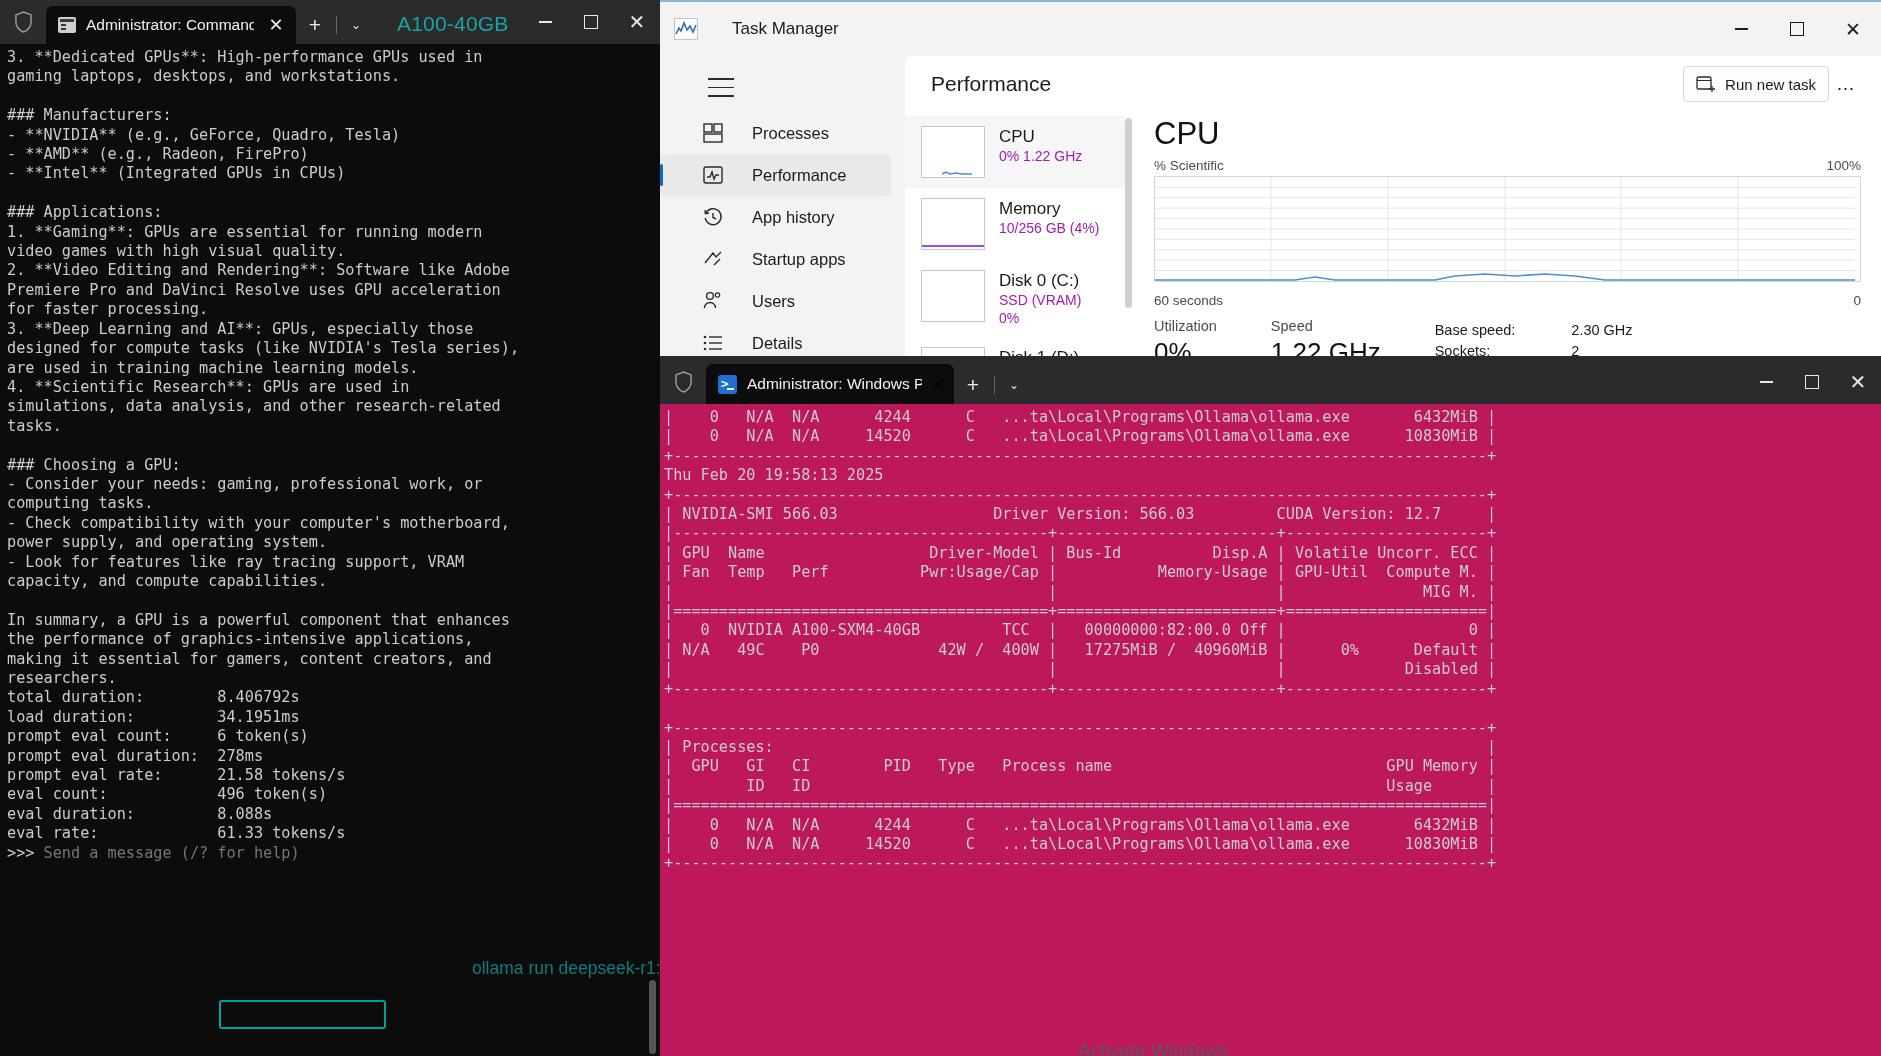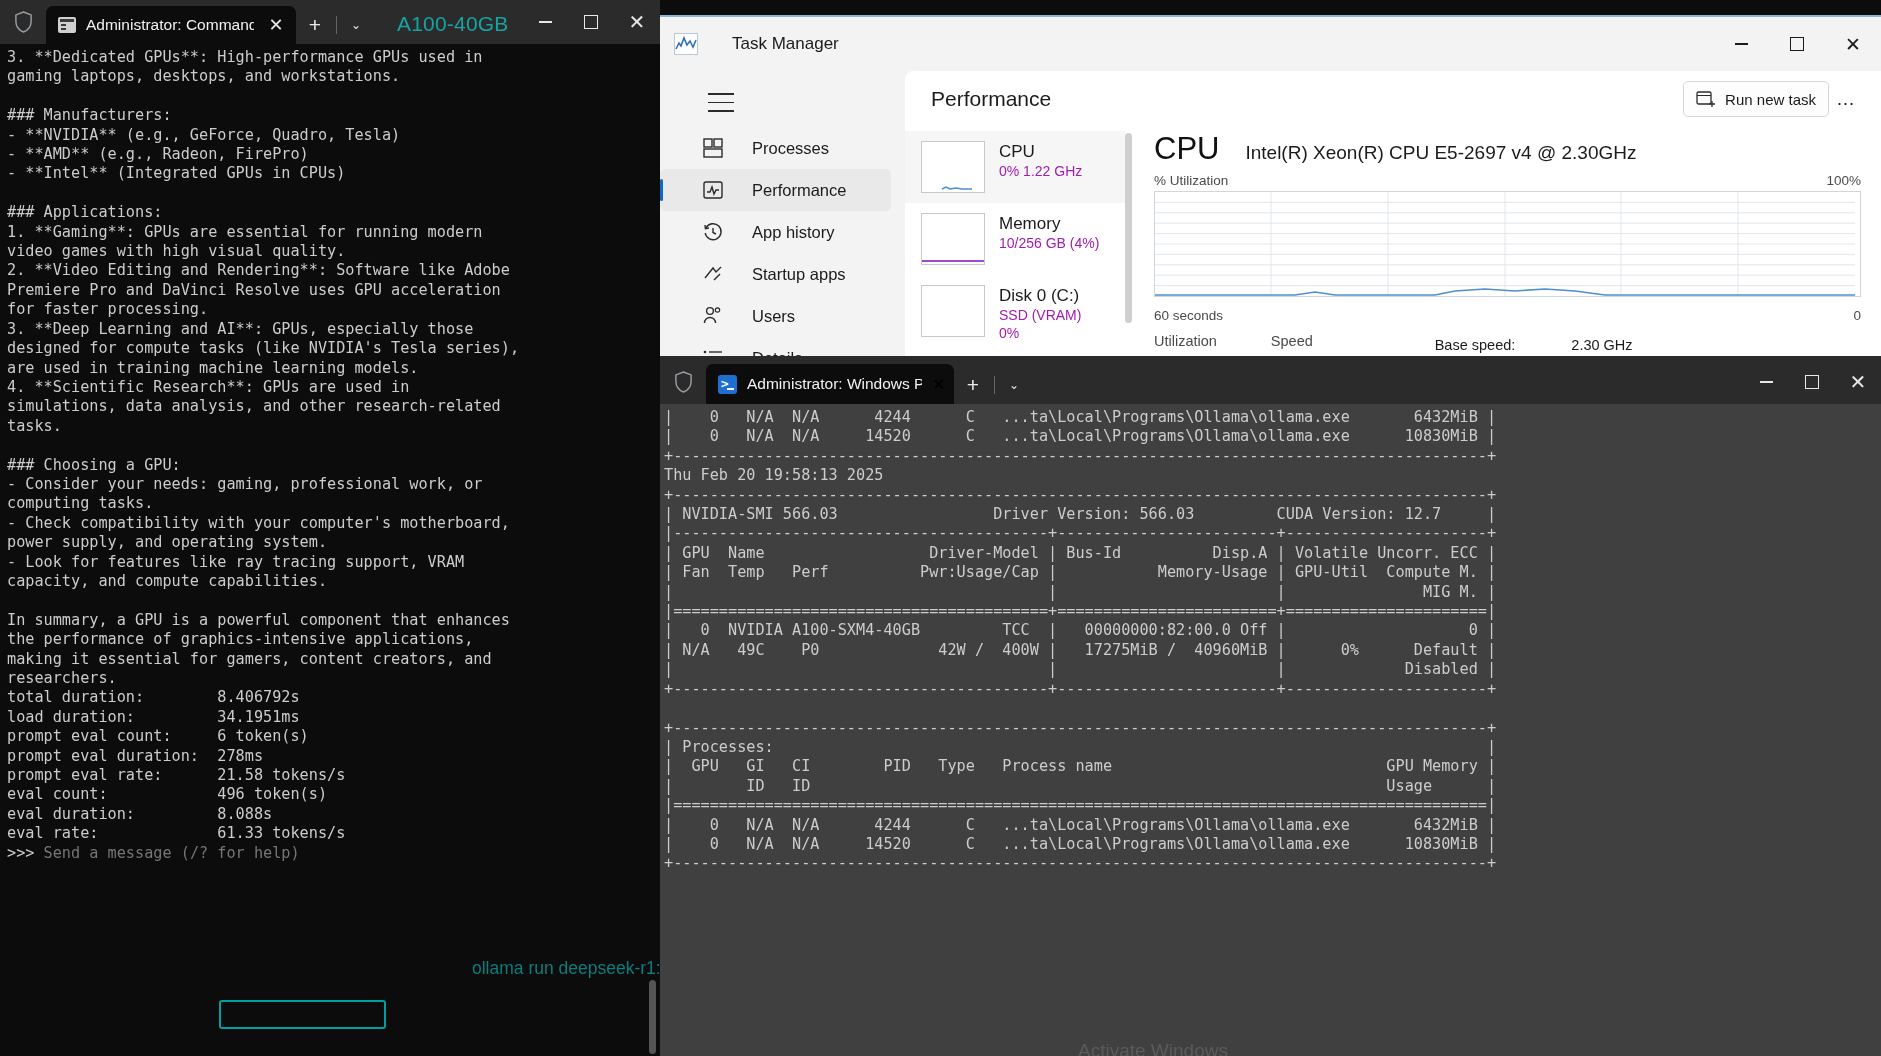--- a/index.html
+++ b/index.html
@@ -82,21 +82,21 @@
     position:absolute;left:219px;top:1000px;width:163px;height:25px;
     border:2.5px solid #00a0a0;border-radius:3px;pointer-events:none;
   }
   #ollama-annot{
     position:absolute;left:472px;top:958px;color:#0d7d7d;
     font-family:"Liberation Sans",sans-serif;font-size:17.5px;white-space:nowrap;
   }
 
   
   #tm-window{
-    position:absolute;left:660px;top:15px;width:1221px;height:432px;
+    position:absolute;left:660px;top:0;width:1221px;height:432px;
     background:#f3f3f3;overflow:hidden;
   }
   #tm-top-accent{position:absolute;left:0;top:0;width:1221px;height:2px;background:#8ab4d8;}
   #tm-titlebar{
     position:absolute;left:0;top:2px;width:1221px;height:54px;background:#f3f3f3;
     display:flex;align-items:center;
   }
   #tm-appicon{
     width:22px;height:20px;margin-left:14px;background:#fff;border:1px solid #b9c7d6;
     position:relative;overflow:hidden;flex:none;
@@ -201,21 +201,21 @@
   }
   #ps-tab .psicon::before{
     content:">";position:absolute;left:3px;top:1px;color:#fff;font-size:13px;
     font-family:"DejaVu Sans Mono",monospace;font-weight:bold;
   }
   #ps-tab .psicon::after{
     content:"";position:absolute;left:9px;bottom:4px;width:7px;height:1.6px;background:#fff;
   }
   #ps-tab .tabtitle{color:#f2f2f2;font-size:15.5px;white-space:nowrap;overflow:hidden;max-width:175px;}
   #ps-body{
-    position:absolute;left:0;top:48px;width:1221px;height:652px;background:#404040;
+    position:absolute;left:0;top:48px;width:1221px;height:652px;background:#be185d;
     font-family:"DejaVu Sans Mono","Liberation Mono",monospace;
     font-size:15.2px;line-height:19.4px;color:#cccccc;
     padding:4px 0 12px 4px;box-sizing:border-box;white-space:pre;overflow:hidden;
   }
   #activate-watermark{
     position:absolute;left:1078px;top:1040px;color:#5a5a5a;font-size:19px;
     font-family:"Liberation Sans",sans-serif;white-space:nowrap;
   }
 </style>
 </head>
@@ -464,24 +464,23 @@
             <div class="res-sub">HDD (SATA)</div>
           </div>
         </div>
       </div>
 
       <div id="tm-vscroll"></div>
 
       <div id="tm-detail">
         <div class="det-head">
           <div id="det-title">CPU</div>
-          <div id="det-model">Intel(R) Xeon(R) CPU E5-2697 v4 @ 2.30GHz</div>
         </div>
         <div class="det-axis">
-          <span>% Utilization</span>
+          <span>% Scientific</span>
           <span>100%</span>
         </div>
         <div id="cpu-graph">
           <svg width="700" height="104" viewBox="0 0 700 104" preserveAspectRatio="none">
             <g stroke="#e2e6ea" stroke-width="1">
               <line x1="0" y1="10.4" x2="700" y2="10.4"></line>
                 <line x1="0" y1="20.8" x2="700" y2="20.8"></line>
               <line x1="0" y1="31.2" x2="700" y2="31.2"></line>
                 <line x1="0" y1="41.6" x2="700" y2="41.6"></line>
               <line x1="0" y1="52" x2="700" y2="52"></line>

